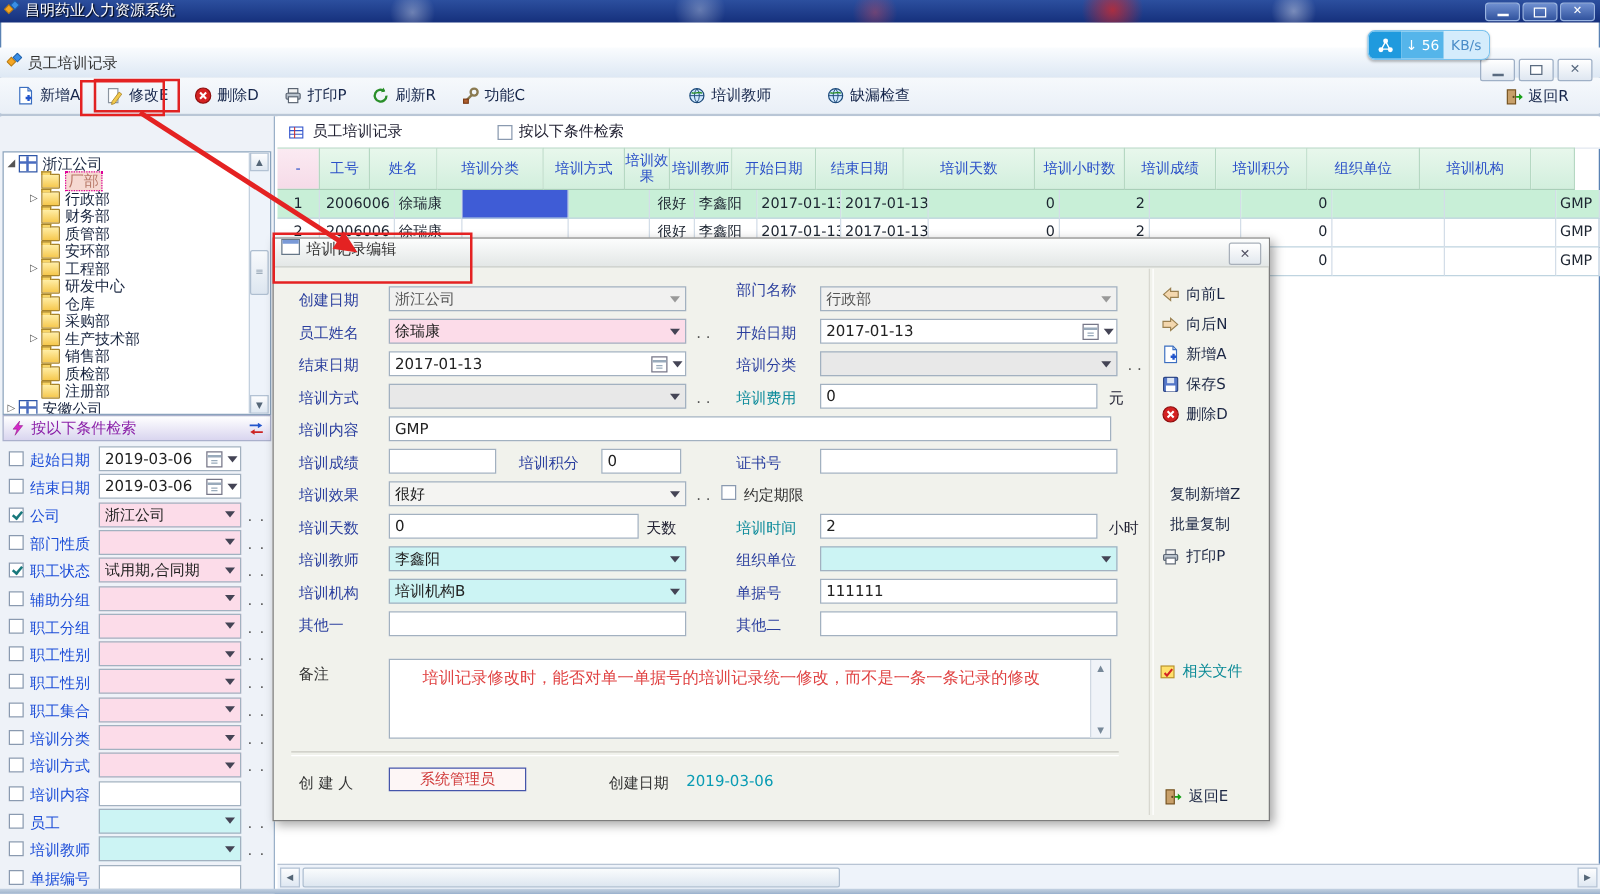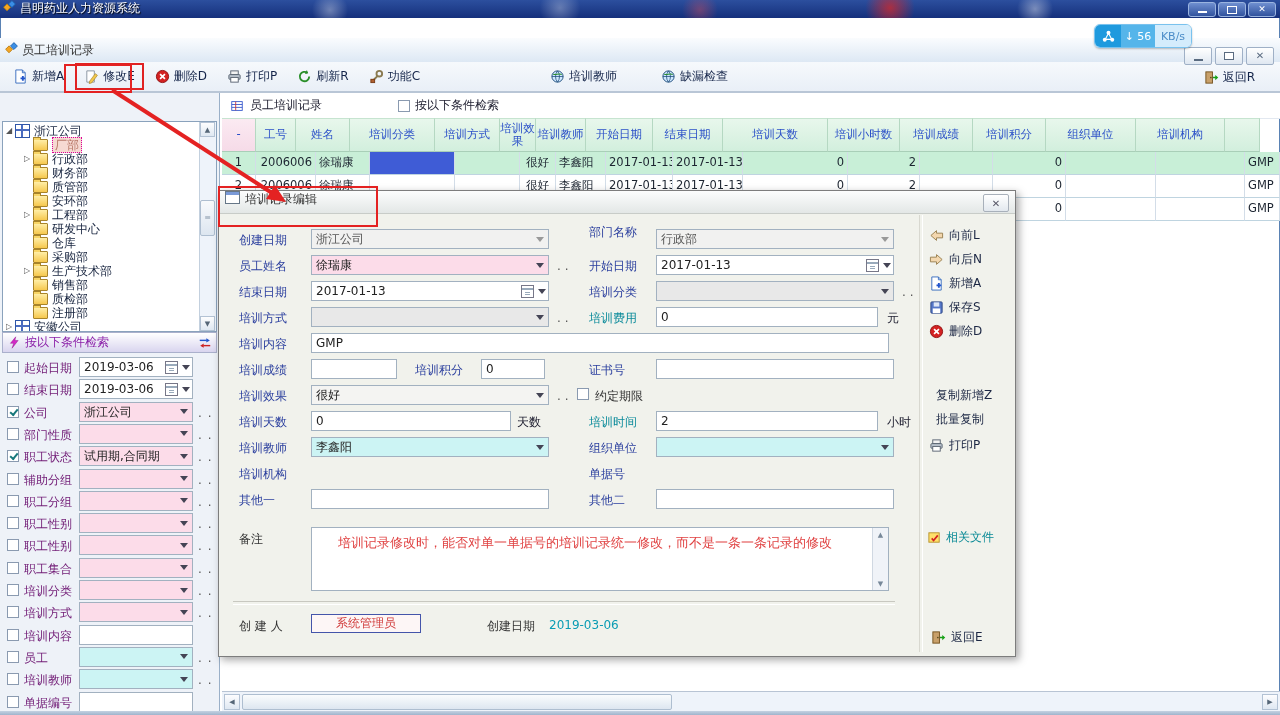--- a/index.html
+++ b/index.html
@@ -86,21 +86,21 @@
   .s-header{position:absolute;left:2px;top:239px;width:215px;height:21px;
     background:linear-gradient(#ffffff,#d9d5ef);border:1px solid #aab0cc;box-sizing:border-box;
     display:flex;align-items:center;}
   .s-header .s-title{color:#8a1fa8;margin-left:4px;}
   .s-header .sw{position:absolute;right:4px;top:3px;}
   .srow{position:absolute;left:0;width:220px;height:21px;}
   .cb{position:absolute;width:12px;height:12px;border:1px solid #8a9ab0;background:#fff;box-sizing:border-box;}
   .cb.on::after{content:"";position:absolute;left:2px;top:2px;width:6px;height:3px;
     border-left:2px solid #17787c;border-bottom:2px solid #17787c;transform:rotate(-50deg);}
   .srow .cb{left:7px;top:4px;}
-  .srow .slbl{position:absolute;left:24px;top:3px;color:#701a75;}
+  .srow .slbl{position:absolute;left:24px;top:3px;color:#1d4ed8;}
   .srow .sctl{position:absolute;left:79px;top:0;width:114px;}
   .fld{position:relative;height:20px;border:1px solid #a2b1c0;background:#fff;box-sizing:border-box;
     line-height:18px;padding:0 4px;font-size:12px;overflow:hidden;white-space:nowrap;color:#222;}
   .fld.pink{background:#fcdce9;}
   .fld.cyan{background:#ccf4f4;}
   .fld.grey{background:#f1f1f0;color:#555;}
   .fld .arr{position:absolute;right:1px;top:1px;bottom:1px;width:14px;display:flex;align-items:center;justify-content:center;}
   .dots{color:#555;letter-spacing:1px;}
   .srow .dots{position:absolute;left:198px;top:4px;}
   .dicon{display:inline-block;width:11px;height:11px;border:1px solid #778;background:
@@ -847,21 +847,30 @@
     </div>
     <span class="dl" style="left:370px;top:249px">组织单位</span>
     <div class="df fld cyan" style="left:437px;top:246px;width:238px">
       <span></span>
       <span class="arr">
           <span class="tri"></span>
         </span>
     </div>
 
     <span class="dl" style="left:20px;top:275px">培训机构</span>
+    <div class="df fld cyan" style="left:92px;top:272px;width:238px">
+      <span>培训机构B</span>
+      <span class="arr">
+          <span class="tri"></span>
+        </span>
+    </div>
     <span class="dl" style="left:370px;top:275px">单据号</span>
+    <div class="df fld" style="left:437px;top:272px;width:238px">
+      <span>111111</span>
+    </div>
 
     <span class="dl" style="left:20px;top:301px">其他一</span>
     <div class="df fld" style="left:92px;top:298px;width:238px">
       <span></span>
     </div>
     <span class="dl" style="left:370px;top:301px">其他二</span>
     <div class="df fld" style="left:437px;top:298px;width:238px">
       <span></span>
     </div>
 

